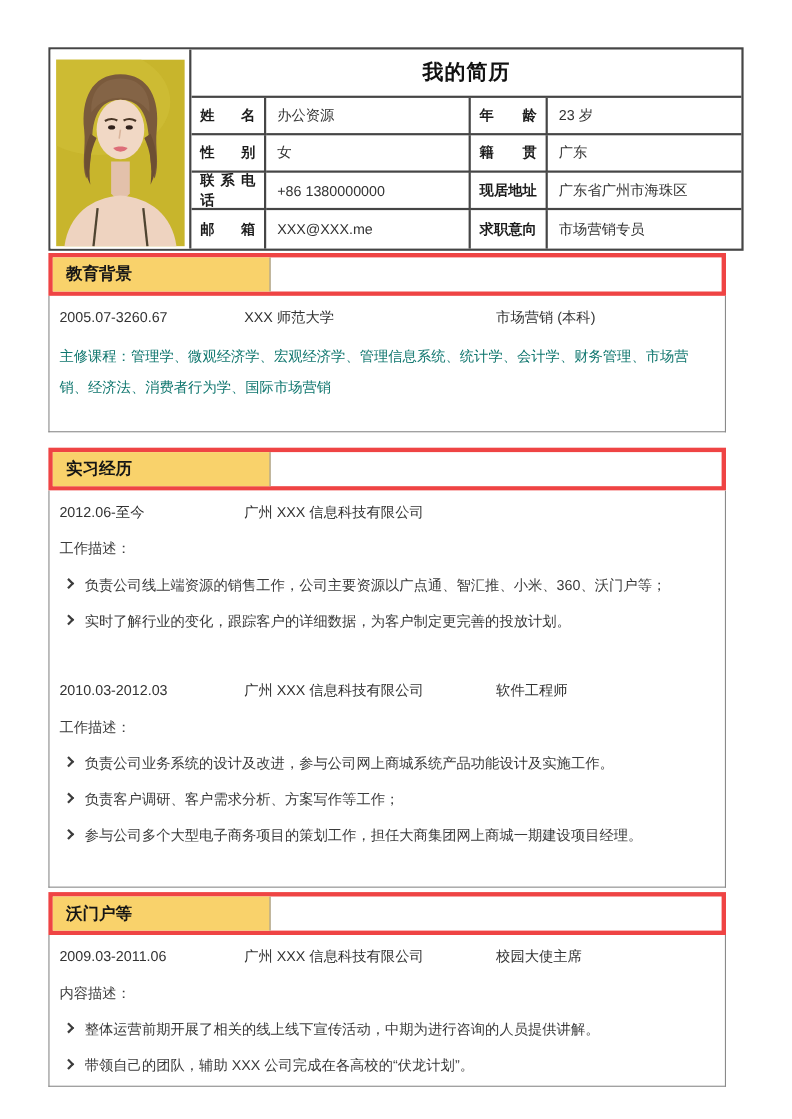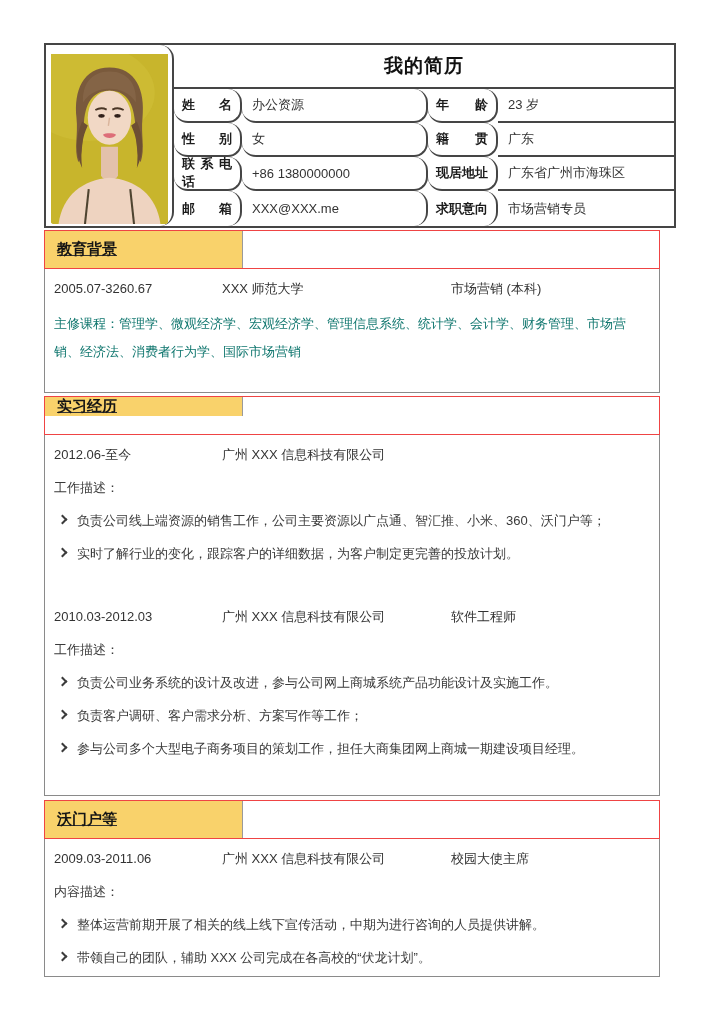--- a/index.html
+++ b/index.html
@@ -11,41 +11,41 @@
   .page{position:absolute;left:44px;top:43px;width:616px;}
 
   
   .info-table{
     display:grid;box-sizing:border-box;width:632px;height:185px;
     grid-template-columns:128px 68px 186px 70px 176px;
     grid-template-rows:44px 34px 34px 34px 35px;
     border:2px solid #454545;background:#fff;
   }
   .cell{box-sizing:border-box;display:flex;align-items:center;overflow:hidden;}
-  .rb{border-right:2px solid #454545;border-radius:14px;}
+  .rb{border-right:2px solid #454545;}
   .bb{border-bottom:2px solid #454545;}
   .photo-cell{grid-column:1;grid-row:1/6;position:relative;background:#fff;}
   .photo{position:absolute;left:5px;right:4px;top:9px;bottom:2px;}
   .photo svg{width:100%;height:100%;display:block;}
   .title-cell{grid-column:2/6;grid-row:1;justify-content:center;
     font-size:19px;font-weight:bold;color:#111;letter-spacing:1px;}
   .lbl{font-weight:bold;font-size:13px;color:#1c1c1c;padding:0 8px;}
   .lbl .j{display:block;width:100%;text-align:justify;text-align-last:justify;}
   .val{font-size:13px;color:#333;padding:0 10px;}
   .c2{grid-column:2;} .c3{grid-column:3;} .c4{grid-column:4;} .c5{grid-column:5;}
   .r2{grid-row:2;} .r3{grid-row:3;} .r4{grid-row:4;} .r5{grid-row:5;}
 
   
   .sec-header{display:flex;height:39px;box-sizing:border-box;
-    border:1px solid #ef4444;background:#fff;text-decoration:underline;}
+    border:4px solid #ef4444;background:#fff;}
   .sec-title{width:198px;box-sizing:border-box;background:#F9D26B;
     border-right:1px solid #9a9a9a;display:flex;align-items:center;
     padding-left:12px;font-size:15px;font-weight:bold;color:#151515;}
   .sec-rest{flex:1;}
-  .mt2{margin-top:2px;} .mt3{margin-top:3px;flex-direction:column;} .mt4{margin-top:4px;}
+  .mt2{margin-top:2px;} .mt3{margin-top:14px;} .mt4{margin-top:4px;}
 
   
   .sec-body{box-sizing:border-box;border:1px solid #8a8a8a;border-top:none;
     background:#fff;padding-top:11px;font-size:13px;color:#3a3a3a;overflow:hidden;}
   .sec-body.edu{height:124px;}
   .sec-body.intern{height:361px;}
   .sec-body.campus{height:138px;}
 
   .entry + .entry{margin-top:46px;}
   .entry-head{display:flex;padding-left:9px;line-height:17px;color:#333;}

